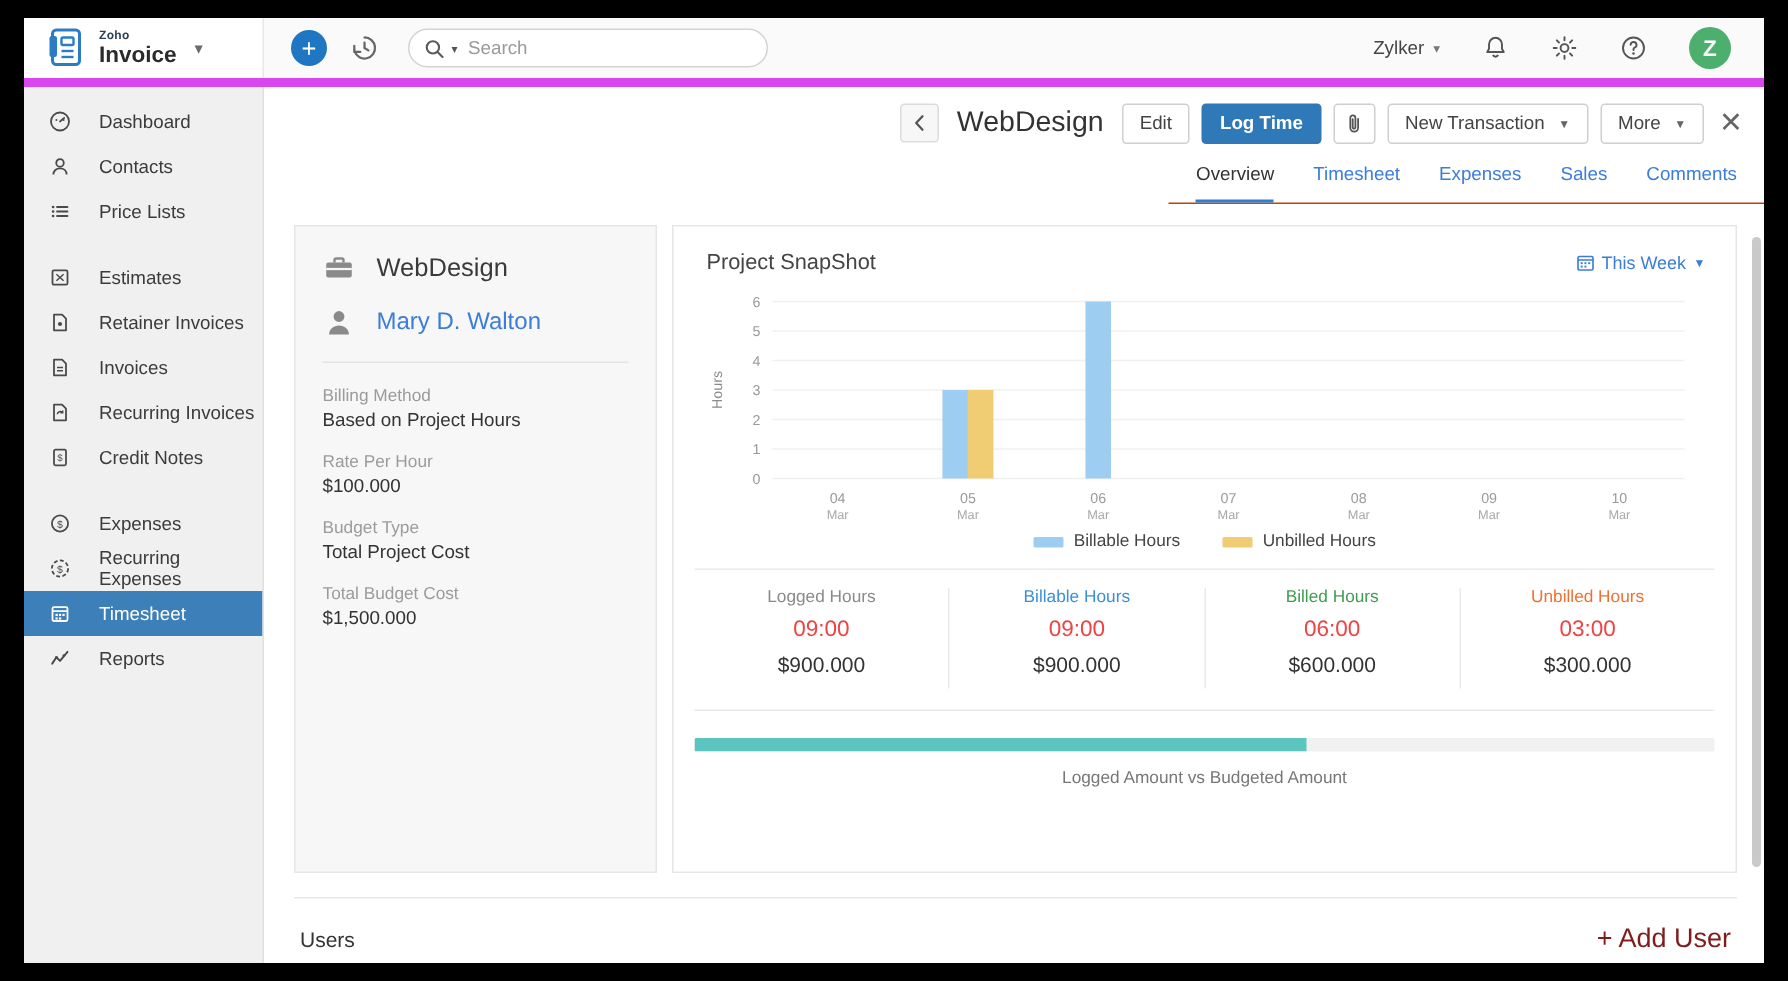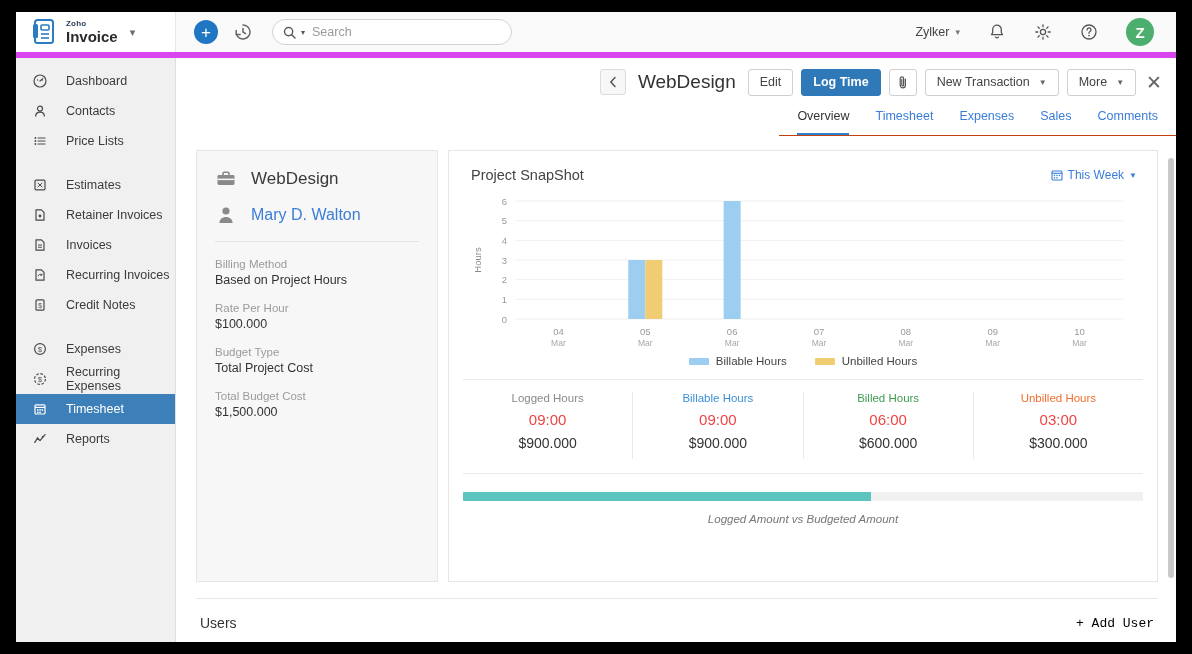--- a/index.html
+++ b/index.html
@@ -145,28 +145,28 @@
   }
   .stat { flex: 1; text-align: center; border-right: 1px solid #eaeaea; padding: 0 4px 8px 4px;}
   .stat:last-child { border-right: 0; }
   .stat-label { font-size: 11.5px; margin-bottom: 7px; }
   .stat-hours { font-size: 15px; color: #ef4444; margin-bottom: 7px; }
   .stat-amt { font-size: 14px; color: #333; }
 
   .progress-zone { margin: 14px 14px 0 14px; border-top: 1px solid #eaeaea; padding-top: 18px; }
   .pbar { height: 9px; background: #f1f1f1; border-radius: 1px; overflow: hidden; }
   .pfill { height: 100%; background: #5cc5c0; }
-  .pcap { text-align: center; font-size: 11.5px; color: #777; margin-top: 12px; font-style: italic; }
+  .pcap { text-align: center; font-size: 11.5px; color: #777; margin-top: 12px; }
 
   .users-bar {
     flex: 0 0 auto; margin-top: 16px; border-top: 1px solid #e8e8e8;
     padding: 16px 4px 0 4px; display: flex; align-items: center;
   }
   .users-title { font-size: 14px; color: #333; }
-  .add-user { margin-left: auto; font-size: 13px; color: #000000; cursor: pointer; font-family: Liberation Mono, monospace; }
+  .add-user { margin-left: auto; font-size: 18px; color: #7f1d1d; cursor: pointer; }
 
   .vscroll {
     position: absolute; right: 2px; top: 100px; width: 6px; height: 420px;
     background: #c9c9c9; border-radius: 3px;
   }
   svg { display: block; }
 </style>
 </head>
 <body>
 

